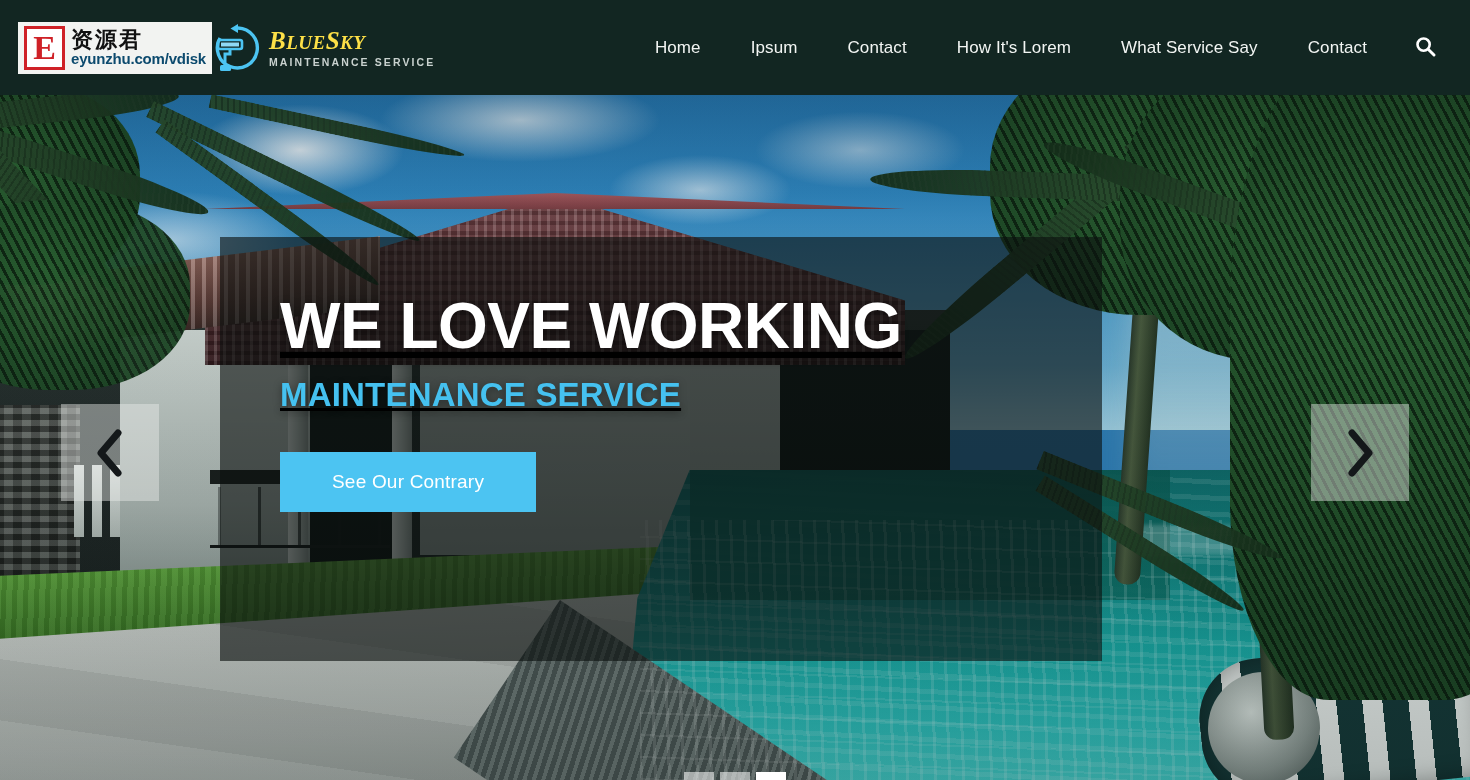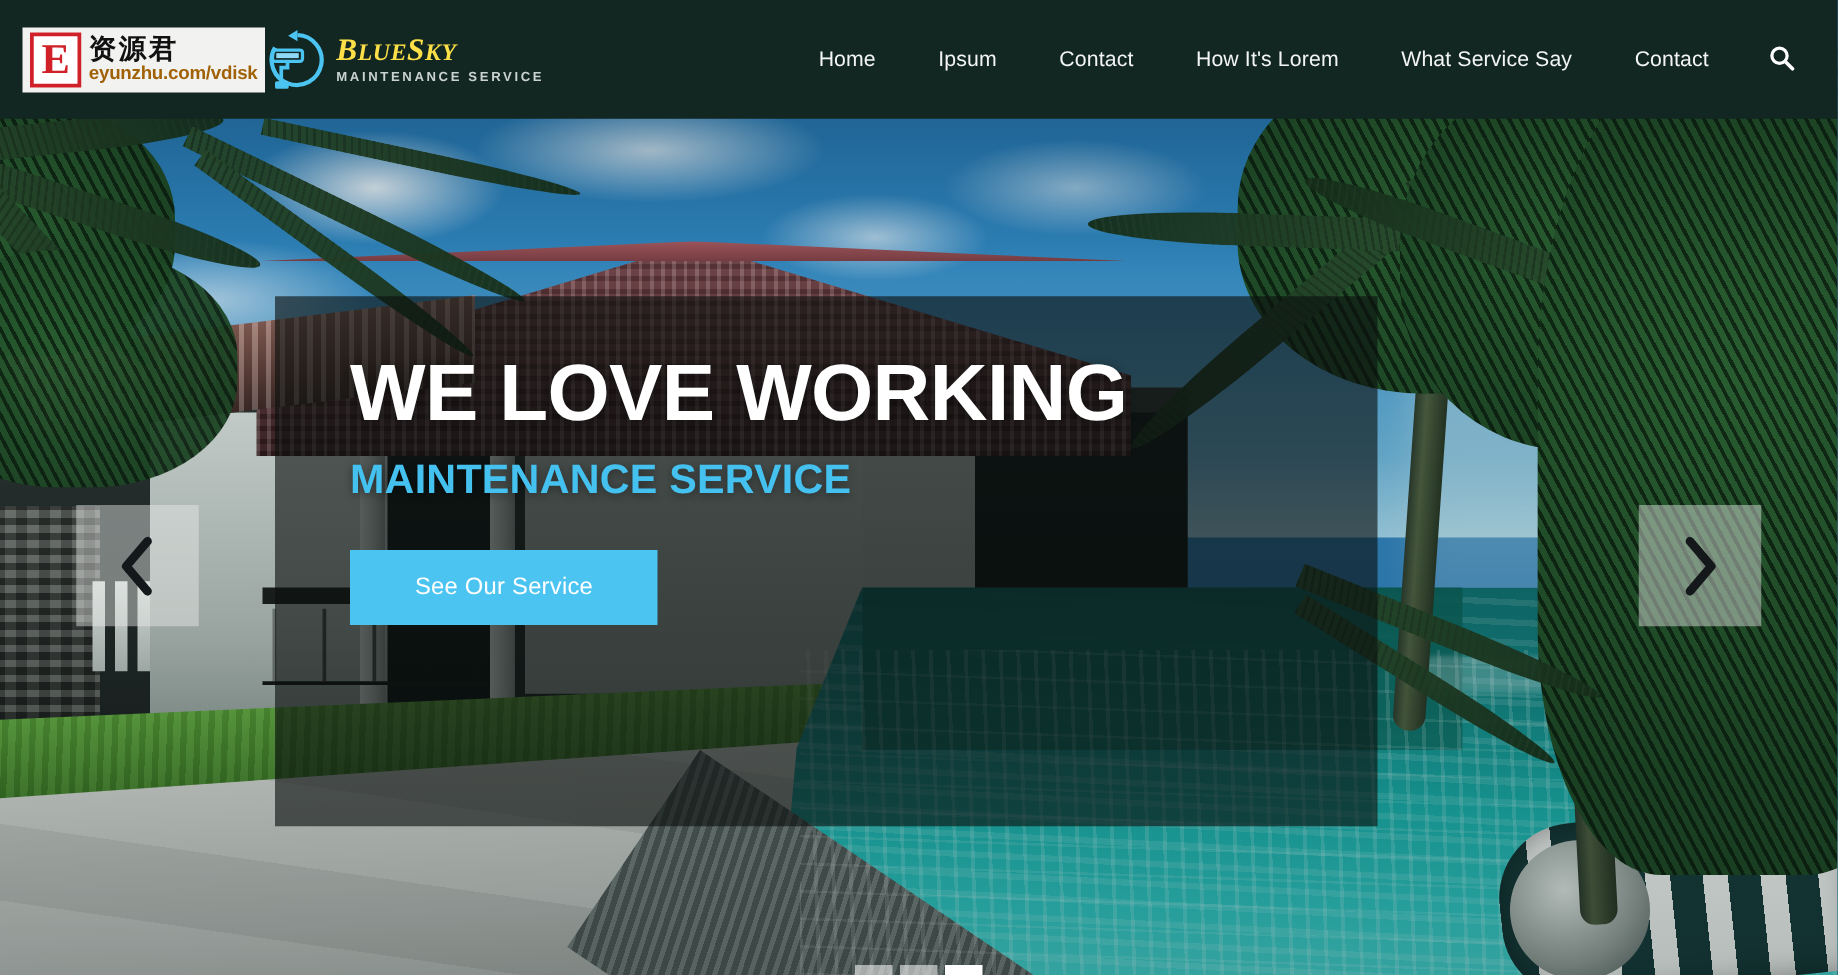--- a/index.html
+++ b/index.html
@@ -218,21 +218,21 @@
     width:194px; height:52px; background:#f2f3f1; display:flex; align-items:center;
     padding:3px 6px; gap:6px; position:relative; z-index:3;
   }
   .wm-e{
     width:42px; height:44px; border:3px solid #cf2127; background:#fff;
     display:flex; align-items:center; justify-content:center;
     color:#cf2127; font-family:"Liberation Serif", serif; font-weight:bold; font-size:34px; line-height:1;
   }
   .wm-txt{ display:flex; flex-direction:column; justify-content:center; }
   .wm-cn{ font-size:22px; font-weight:bold; color:#111; letter-spacing:2px; line-height:1.05; font-family:"DejaVu Sans", sans-serif; }
-  .wm-url{ font-size:15px; font-weight:bold; color:#a16207; line-height:1.05; letter-spacing:-.2px; }
+  .wm-url{ font-size:15px; font-weight:bold; color:#0c4a6e; line-height:1.05; letter-spacing:-.2px; }
 
   .logo{ display:flex; align-items:center; gap:9px; margin-left:-4px; }
   .logo-mark{ width:52px; height:52px; position:relative; }
   .logo-text{ display:flex; flex-direction:column; line-height:1; }
   .logo-name{
     font-family:"Liberation Serif", serif; font-weight:bold; color:#fde047;
     font-size:25px; letter-spacing:.5px;font-style:italic;
   }
   .logo-name .sm{ font-size:19px; }
   .logo-sub{
@@ -247,21 +247,21 @@
   .search-btn{
     margin-left:16px; width:34px; height:34px; display:flex; align-items:center;
     justify-content:center; background:transparent; border:0; cursor:pointer;
   }
 
   
   .hero-panel{
     position:absolute; left:220px; top:237px; width:882px; height:424px;
     background:rgba(12,16,15,.62); z-index:20;
   }
-  .hero-inner{ position:absolute; left:60px; top:45px; width:760px; }
+  .hero-inner{ position:absolute; left:60px; top:57px; width:760px;text-decoration:underline; }
   .hero-title{
     color:#ffffff; font-size:64px; line-height:1.0; font-weight:bold;
     letter-spacing:-.5px; text-shadow:0 2px 10px rgba(0,0,0,.45);
   }
   .hero-sub{
     color:#45c1f0; font-size:33px; font-weight:bold; margin-top:18px;
     letter-spacing:.2px; text-shadow:0 2px 8px rgba(0,0,0,.4);
   }
   .hero-text{
     color:#e8edeb; font-size:19.5px; line-height:1.48; margin-top:24px; max-width:690px;
@@ -421,21 +421,21 @@
           </svg>
         </span>
       </button>
     </nav>
   </header>
 
   <section class="hero-panel">
     <div class="hero-inner">
       <h1 class="hero-title">WE LOVE WORKING</h1>
       <h2 class="hero-sub">MAINTENANCE SERVICE</h2>
-      <button class="hero-cta">See Our Service</button>
+      <button class="hero-cta">See Our Contrary</button>
     </div>
   </section>
 
   <button class="arrow prev">
     <span>
       <svg width="34" height="52" viewBox="0 0 34 52">
         <polyline points="25,6 8,26 25,46" fill="none" stroke="#14181a" stroke-width="7" stroke-linecap="round" stroke-linejoin="round"></polyline>
       </svg>
     </span>
   </button>

